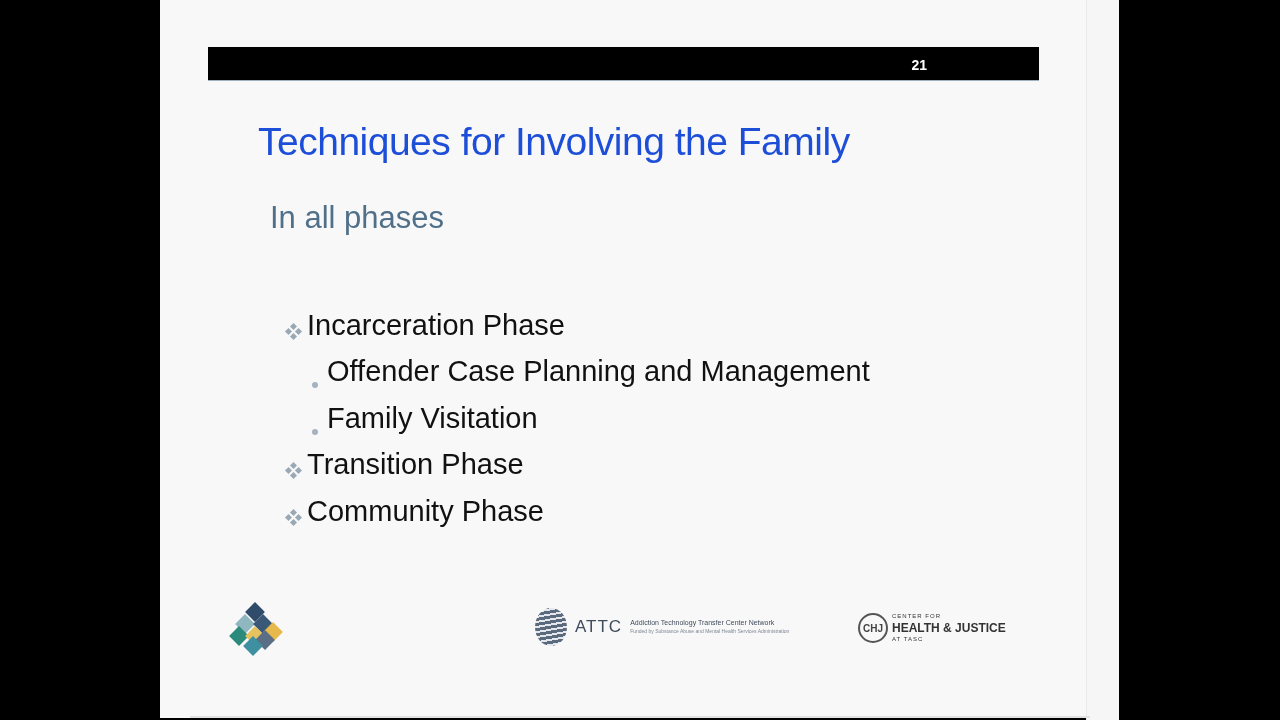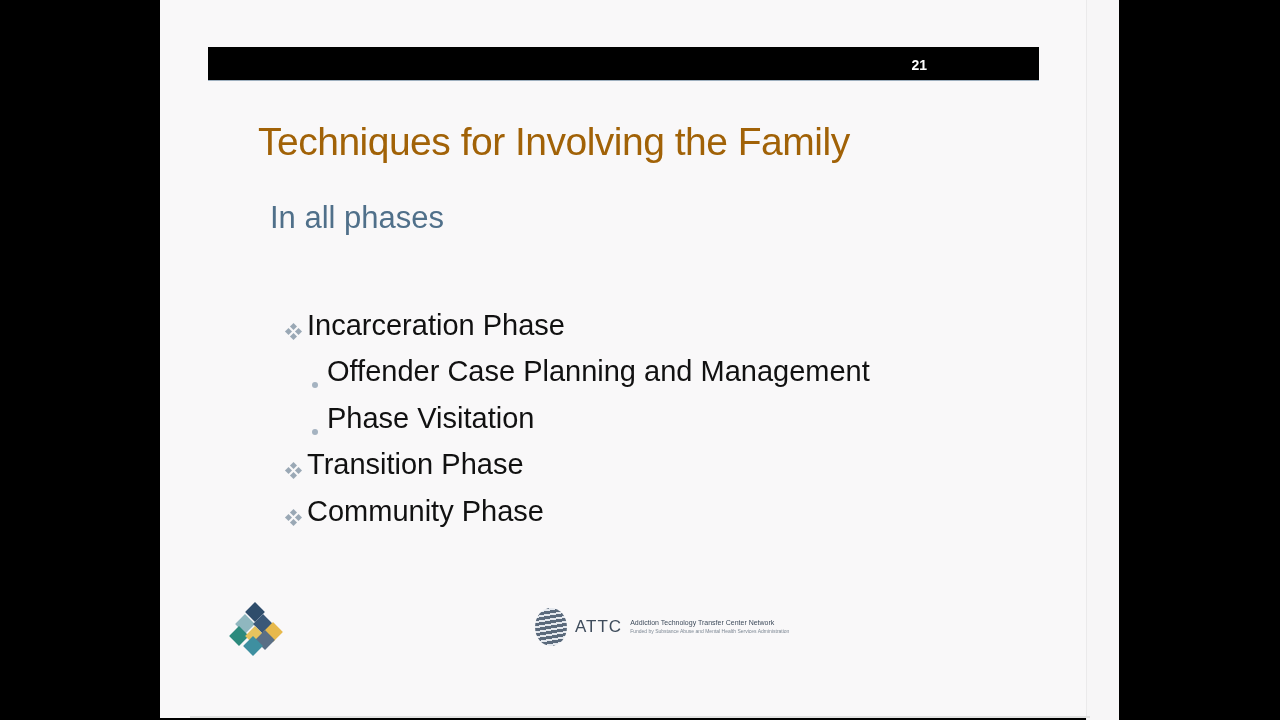--- a/index.html
+++ b/index.html
@@ -2,21 +2,21 @@
 <html><head>
 <meta charset="utf-8">
 <style>
   html, body { margin:0; padding:0; }
   body { width:1280px; height:720px; background:#000; position:relative; overflow:hidden; font-family:"Liberation Sans", sans-serif; }
   .slide { position:absolute; left:160px; top:0; width:926px; height:718px; background:#f9f8f9; }
   .rightstrip { position:absolute; left:1086px; top:0; width:32px; height:720px; background:#f7f6f7; border-left:1px solid #ebeaeb; }
   .bottomline { position:absolute; left:190px; top:716px; width:900px; height:2px; background:#e2e2e2; }
   .headerbar { position:absolute; left:48px; top:47px; width:831px; height:33px; background:#000000; border-bottom:1px solid #9fb0bf; }
   .slidenum { position:absolute; right:112px; top:10px; color:#fff; font-size:14px; font-weight:bold; }
-  .title { position:absolute; left:98px; top:120px; font-size:39px; color:#a16207; letter-spacing:-0.5px; }
+  .title { position:absolute; left:98px; top:120px; font-size:39px; color:#1d4ed8; letter-spacing:-0.5px; }
   .subtitle { position:absolute; left:110px; top:200px; font-size:31px; color:#50708a; }
   .list { position:absolute; left:124px; top:295px; }
   .item { display:flex; align-items:flex-end; height:46.5px; font-size:29px; color:#111; }
   .item.l2 { padding-left:24px; }
   .bul1 { width:20px; height:20px; position:relative; margin-right:3px; }
   .bul1 i { position:absolute; width:5px; height:5px; background:#9aa8b5; transform:rotate(45deg); }
   .bul2 { width:6px; height:6px; border-radius:50%; background:#a5b3c1; margin-right:9px; margin-left:4px; }
   .logos { position:absolute; top:600px; left:0; width:926px; height:60px; }
   .nrrc { position:absolute; left:70px; top:3px; display:flex; align-items:center; }
   .nrrc-mark { width:50px; height:50px; position:relative; }
@@ -55,21 +55,21 @@
           <i style="left:7px;top:12px"></i>
         </span>
       <span>Incarceration Phase</span>
     </div>
     <div class="item l2">
       <span class="bul2"></span>
       <span>Offender Case Planning and Management</span>
     </div>
     <div class="item l2">
       <span class="bul2"></span>
-      <span>Phase Visitation</span>
+      <span>Family Visitation</span>
     </div>
     <div class="item">
       <span class="bul1">
           <i style="left:7px;top:2px"></i>
           <i style="left:2px;top:7px"></i>
           <i style="left:12px;top:7px"></i>
           <i style="left:7px;top:12px"></i>
         </span>
       <span>Transition Phase</span>
     </div>
@@ -100,16 +100,24 @@
 
     <div class="attc">
       <div class="attc-mark"></div>
       <span class="attc-name">ATTC</span>
       <div class="attc-sub">
         <div class="a1">Addiction Technology Transfer Center Network</div>
         <div class="a2">Funded by Substance Abuse and Mental Health Services Administration</div>
       </div>
     </div>
 
+    <div class="chj">
+      <div class="chj-mark">CHJ</div>
+      <div class="chj-text">
+        <div class="c1">CENTER FOR</div>
+        <div class="c2">HEALTH &amp; JUSTICE</div>
+        <div class="c3">AT TASC</div>
+      </div>
+    </div>
   </div>
 </div>
 <div class="rightstrip"></div>
 <div class="bottomline"></div>
 
 </body></html>

